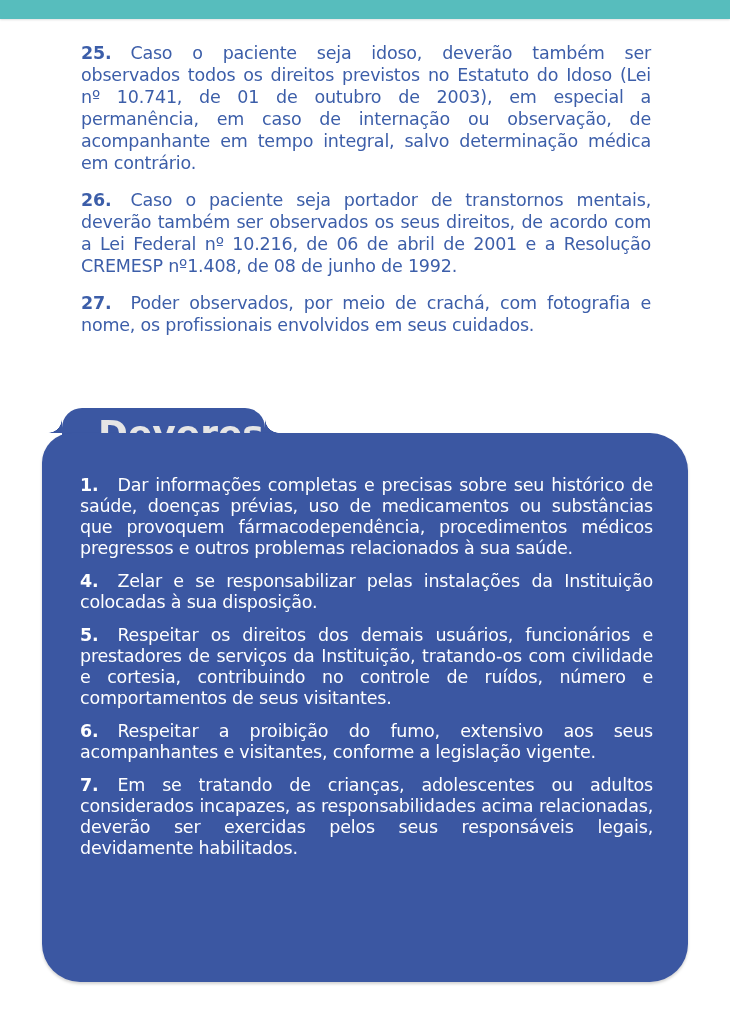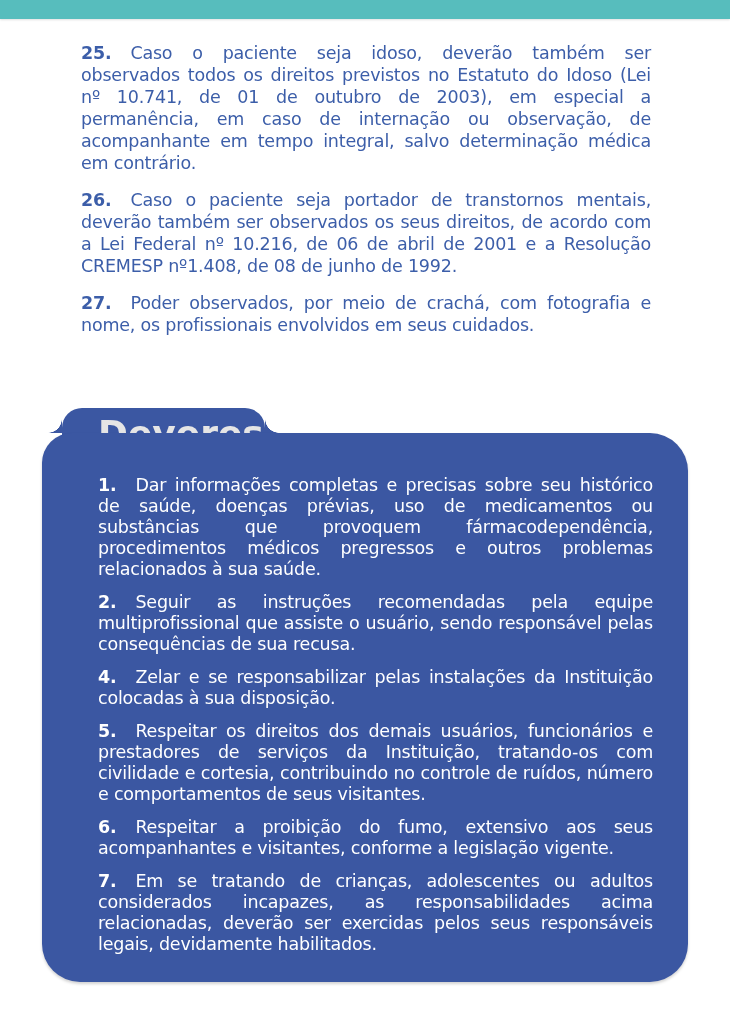--- a/index.html
+++ b/index.html
@@ -37,21 +37,21 @@
     color:#e5e5e5; font-weight:bold; font-size:36px; line-height:1;
   }
   .fillet { position:absolute; top:419px; width:14px; height:14px; }
   .fillet-left  { left:48px;  background:radial-gradient(circle at 0 0,    rgba(0,0,0,0) 13.5px, var(--blue) 14px); }
   .fillet-right { left:265px; background:radial-gradient(circle at 100% 0, rgba(0,0,0,0) 13.5px, var(--blue) 14px); }
 
   .duties-box {
     position:absolute; left:42px; top:433px;
     width:646px; height:549px;
     box-sizing:border-box;
-    padding:42px 35px 0 56px;
+    padding:42px 35px 0 38px;
     background:var(--blue);
     border-radius:30px 38px 38px 38px;
     box-shadow:0 2px 3px rgba(0,0,0,.18);
     color:var(--white_text);
     font-size:17.5px; line-height:21px; letter-spacing:-0.2px;
     text-align:justify;
     overflow:hidden;
   }
   .duties-box .para { margin:0 0 12px 0; }
 </style>
@@ -67,18 +67,17 @@
 </div>
 
 <div class="duties-tab">
   <span class="duties-title">Deveres</span>
 </div>
 <div class="fillet fillet-left"></div>
 <div class="fillet fillet-right"></div>
 
 <div class="duties-box">
   <p class="para"><span class="num">1.</span><span class="ptext">Dar informações completas e precisas sobre seu histórico de saúde, doenças prévias, uso de medicamentos ou substâncias que provoquem fármacodependência, procedimentos médicos pregressos e outros problemas relacionados à sua saúde.</span></p>
-  <p class="para"><span class="num">2.</span><span class="ptext">Seguir as instruções recomendadas pela equipe multiprofissional que assiste o usuário, sendo responsável pelas consequências de sua recusa.</span></p>
   <p class="para"><span class="num">4.</span><span class="ptext">Zelar e se responsabilizar pelas instalações da Instituição colocadas à sua disposição.</span></p>
   <p class="para"><span class="num">5.</span><span class="ptext">Respeitar os direitos dos demais usuários, funcionários e prestadores de serviços da Instituição, tratando-os com civilidade e cortesia, contribuindo no controle de ruídos, número e comportamentos de seus visitantes.</span></p>
   <p class="para"><span class="num">6.</span><span class="ptext">Respeitar a proibição do fumo, extensivo aos seus acompanhantes e visitantes, conforme a legislação vigente.</span></p>
   <p class="para"><span class="num">7.</span><span class="ptext">Em se tratando de crianças, adolescentes ou adultos considerados incapazes, as responsabilidades acima relacionadas, deverão ser exercidas pelos seus responsáveis legais, devidamente habilitados.</span></p>
 </div>
 
 </body></html>

